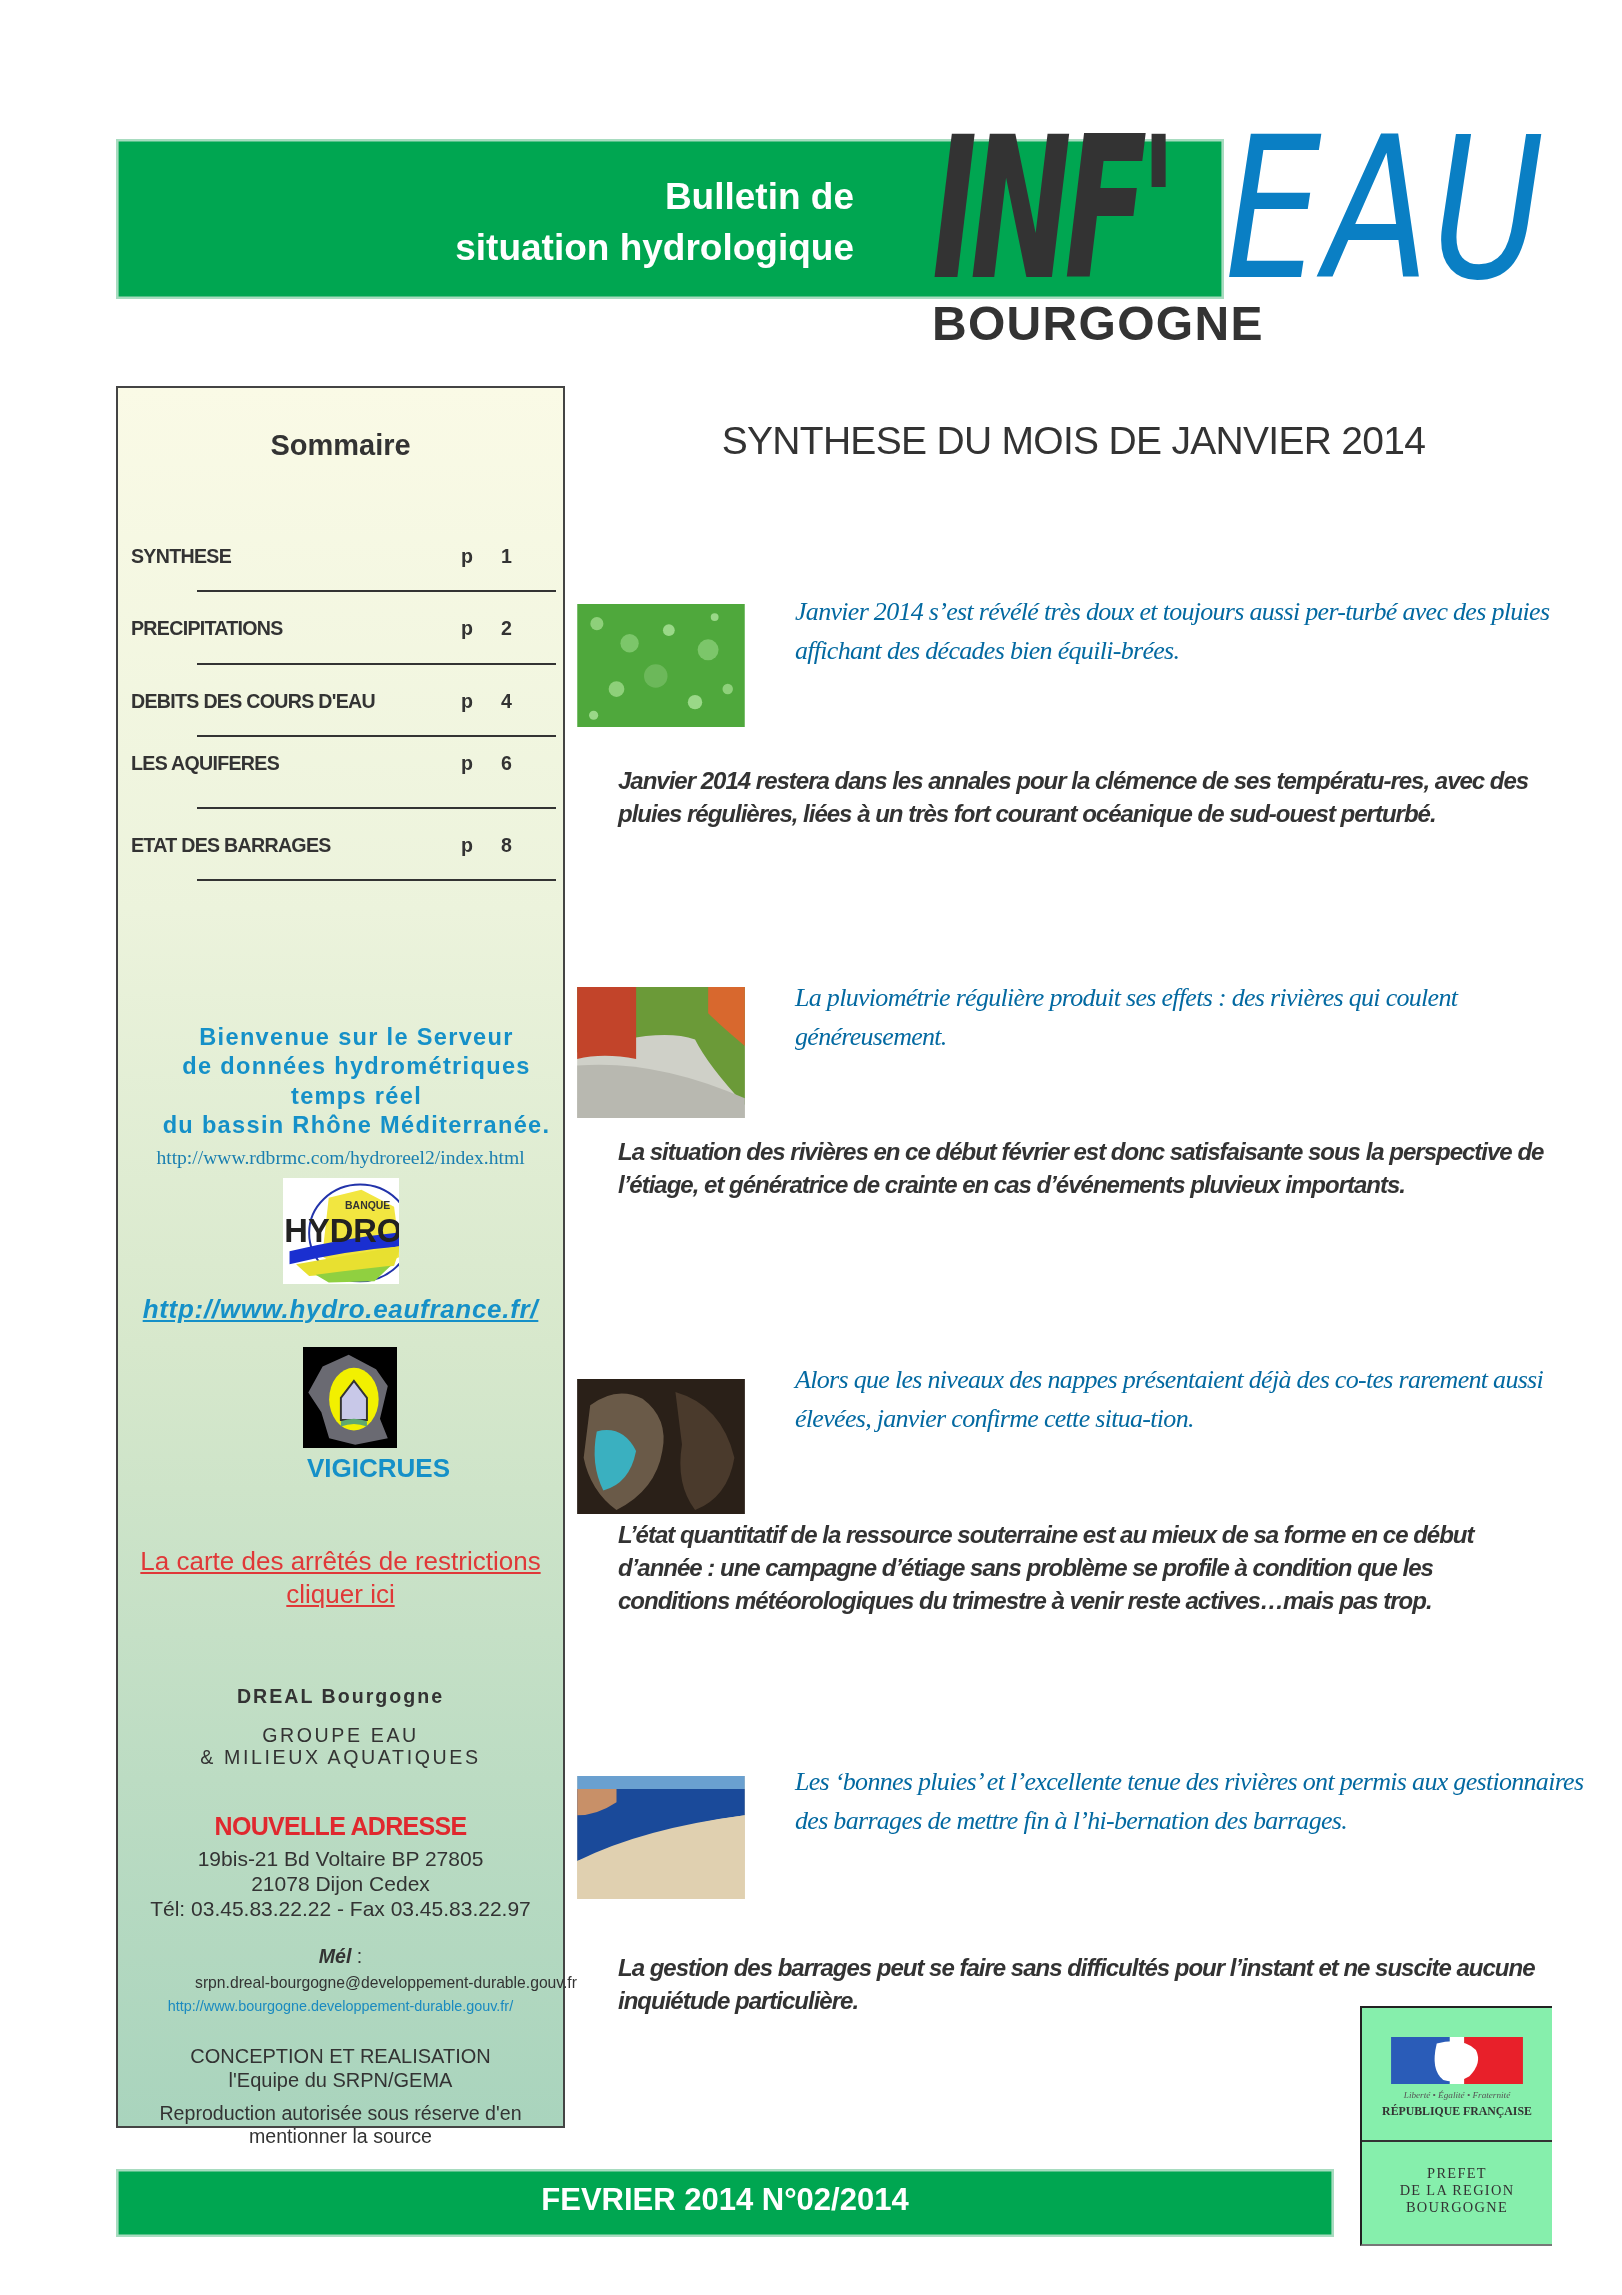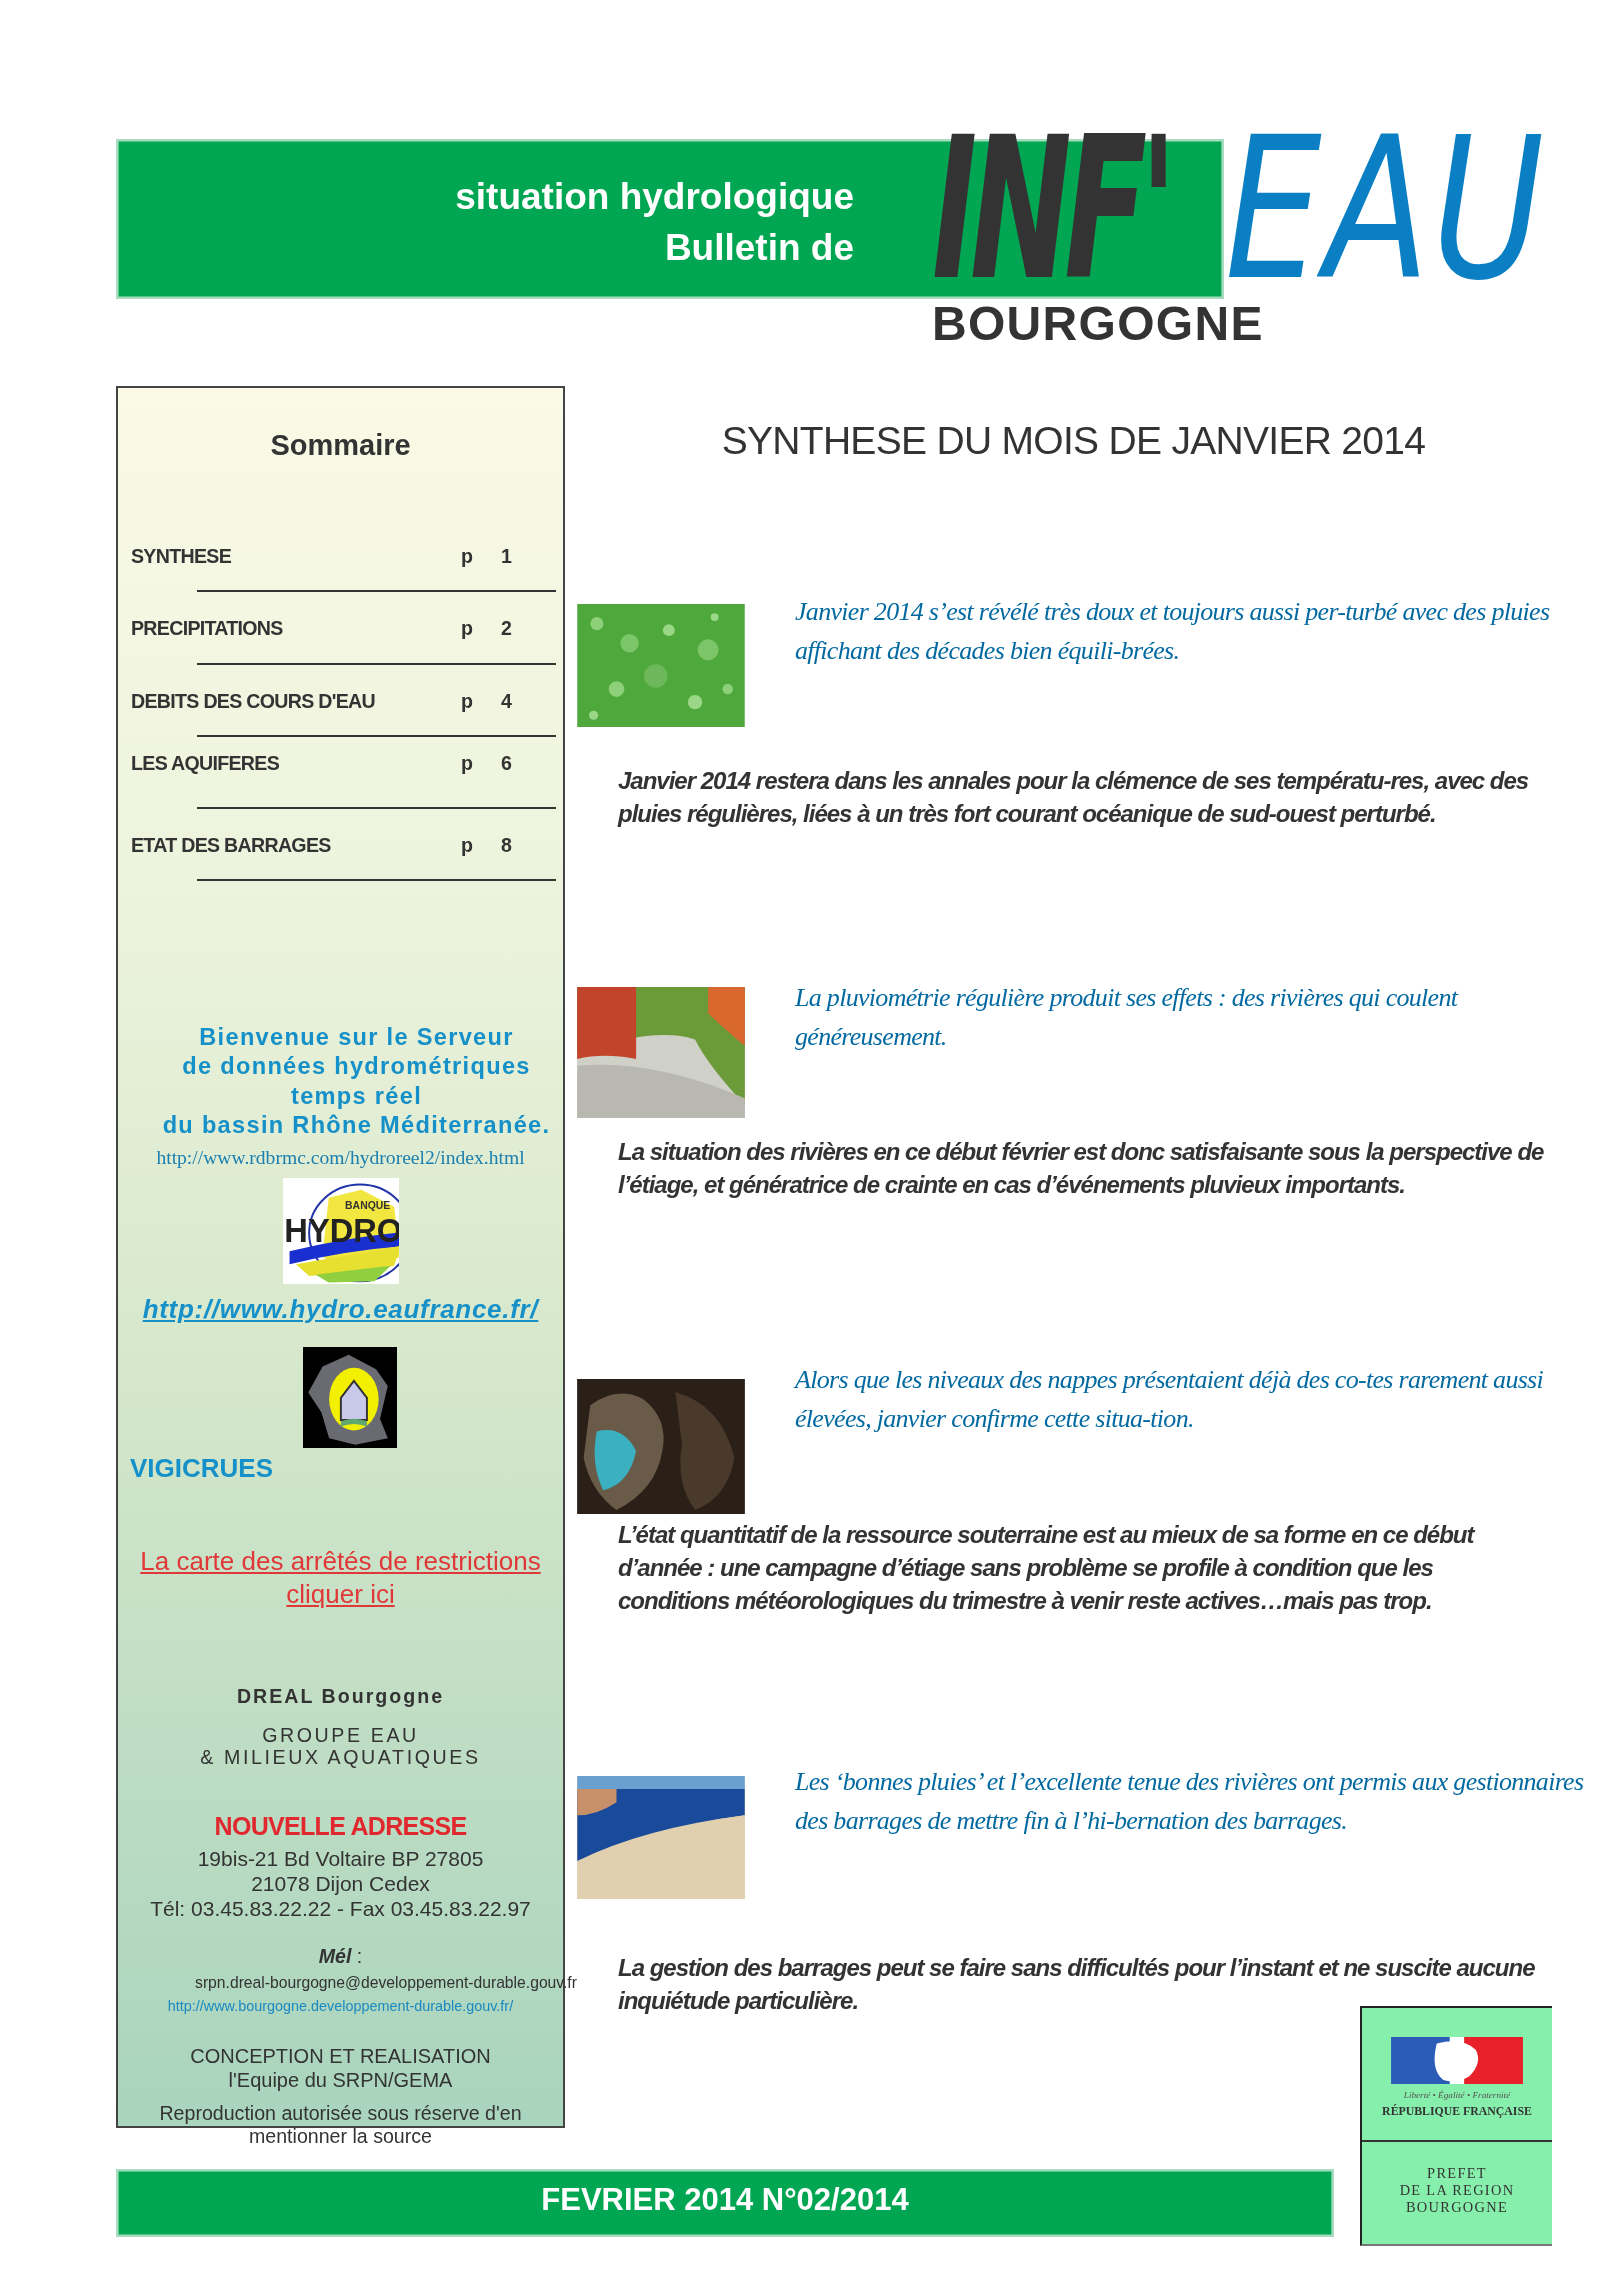--- a/index.html
+++ b/index.html
@@ -21,21 +21,21 @@
   .toc-p { position:absolute; left:330px; top:0; }
   .toc-n { position:absolute; left:370px; top:0; }
   .toc-rule { left:79px; width:359px; height:0; border-top:2.6px solid #333333; }
 
   .welcome { left:0; top:635px; width:445px; text-align:center; color:#1590c8; font-weight:bold; font-size:23.6px; line-height:29.4px; letter-spacing:1.3px;margin-left:16px; }
   .rdb-link { left:0; top:759px; width:445px; text-align:center; color:#1a7fb0; font-family:"Liberation Serif", serif; font-size:19.6px; }
   .hydro-logo { left:165px; top:790px; width:116px; height:106px; background:#ffffff; overflow:hidden; }
   .hydro-url { left:0; top:906px; width:445px; text-align:center; color:#1590c8; font-weight:bold; font-style:italic; font-size:26px; letter-spacing:0.7px; text-decoration:underline; }
 
   .vigi-logo { left:185px; top:959px; width:94px; height:101px; background:#000000; overflow:hidden; }
-  .vigi-label { left:0; top:1065px; width:521px; color:#1590c8; font-weight:bold; font-size:26px;padding-left:12px; }
+  .vigi-label { left:0; top:1065px; width:521px; text-align:center; color:#1590c8; font-weight:bold; font-size:26px; }
   .restr-link { left:0; top:1157px; width:445px; text-align:center; color:#e03838; font-size:26px; line-height:33px; text-decoration:underline; }
 
   .dreal { left:0; top:1297px; width:445px; text-align:center; font-weight:bold; font-size:19.6px; letter-spacing:2px; color:#333333; }
   .groupe { left:0; top:1336px; width:445px; text-align:center; font-size:19.6px; letter-spacing:2.6px; line-height:22px; color:#333333; }
   .nouv { left:0; top:1424px; width:445px; text-align:center; font-weight:bold; font-size:25px; color:#e0282e; letter-spacing:-0.7px; }
   .addr { left:0; top:1458px; width:445px; text-align:center; font-size:21px; line-height:25px; color:#333333; }
   .mel { left:0; top:1557px; width:445px; text-align:center; font-size:19.6px; color:#333333; }
   .mel b { font-style:italic; }
   .email { left:0; top:1586px; width:536px; text-align:center; font-size:15.7px; color:#333333; }
   .site { left:0; top:1610px; width:445px; text-align:center; font-size:14.4px; color:#1a8ac0; }
@@ -57,22 +57,22 @@
   .prefet-motto { left:0; top:82px; width:190px; text-align:center; font-family:"Liberation Serif", serif; font-style:italic; font-size:9.2px; color:#555; }
   .prefet-rf { left:0; top:96px; width:190px; text-align:center; font-family:"Liberation Serif", serif; font-weight:bold; font-size:11.8px; color:#333; }
   .prefet-rule { left:0; top:132px; width:190px; border-top:2px solid #333; }
   .prefet-text { left:0; top:157px; width:190px; text-align:center; font-family:"Liberation Serif", serif; font-size:14.4px; line-height:17px; letter-spacing:1.3px; color:#333; }
 </style>
 </head>
 <body>
 
 <div class="abs header-bar"></div>
 <div class="abs header-sub">
+  <div>Bulletin de</div>
   <div>situation hydrologique</div>
-  <div>Bulletin de</div>
 </div>
 <div class="abs logo-inf">INF'</div>
 <div class="abs logo-eau">EAU</div>
 <div class="abs logo-bourgogne">BOURGOGNE</div>
 
 <div class="abs sidebar">
   <div class="abs som-title">Sommaire</div>
 
   <div class="abs toc-item" style="top:157px">
     <span class="toc-label">SYNTHESE</span>

